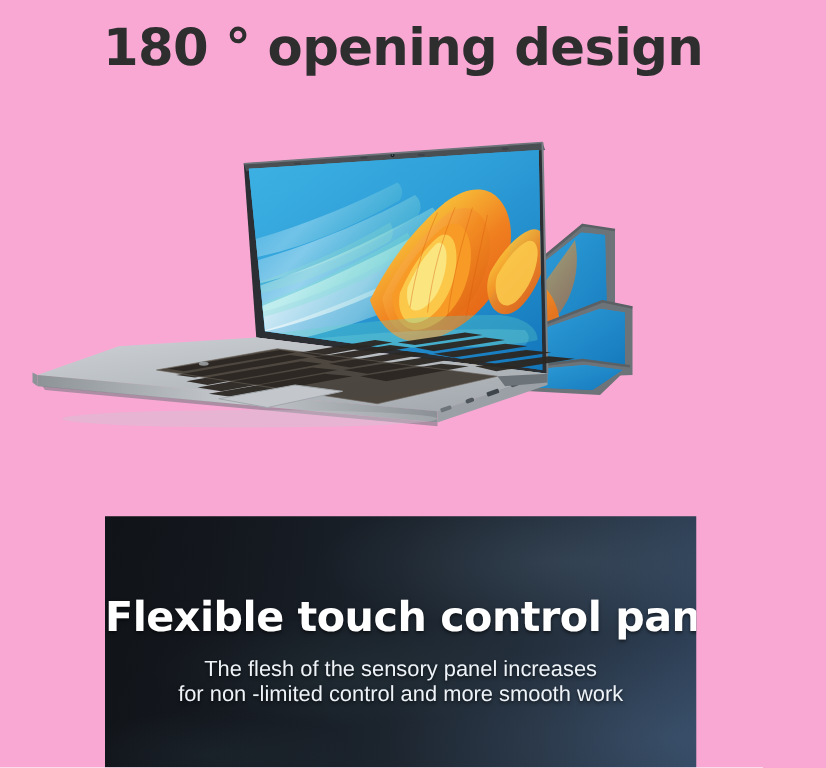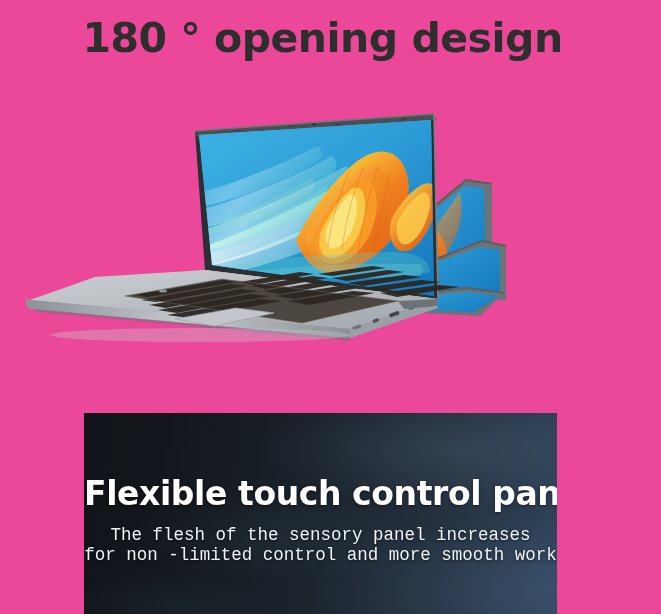--- a/index.html
+++ b/index.html
@@ -9,21 +9,21 @@
     background: #ffffff;
   }
   body {
     font-family: "Liberation Sans", sans-serif;
     -webkit-font-smoothing: antialiased;
   }
   #page {
     position: relative;
     width: 661px;
     height: 614px;
-    background: #ec4899;
+    background: #f9a8d4;
     overflow: hidden;
   }
 
   
   .headline {
     position: absolute;
     left: 0;
     top: 14px;
     width: 645px;
     text-align: center;
@@ -86,21 +86,21 @@
   .banner-sub {
     position: absolute;
     left: 0;
     top: 112px;
     width: 473px;
     text-align: center;
     color: #eef3f8;
     font-size: 17.5px;
     line-height: 20px;
     font-weight: 400;
-    font-family: Liberation Mono, monospace;
+    font-family: Liberation Sans, sans-serif;
     text-shadow: 0 1px 3px rgba(0,0,0,.6);
   }
   .banner-sub div { white-space: pre; }
 </style>
 </head>
 <body>
 
 <div id="page">
 
   <div class="headline">180 ° opening design</div>

